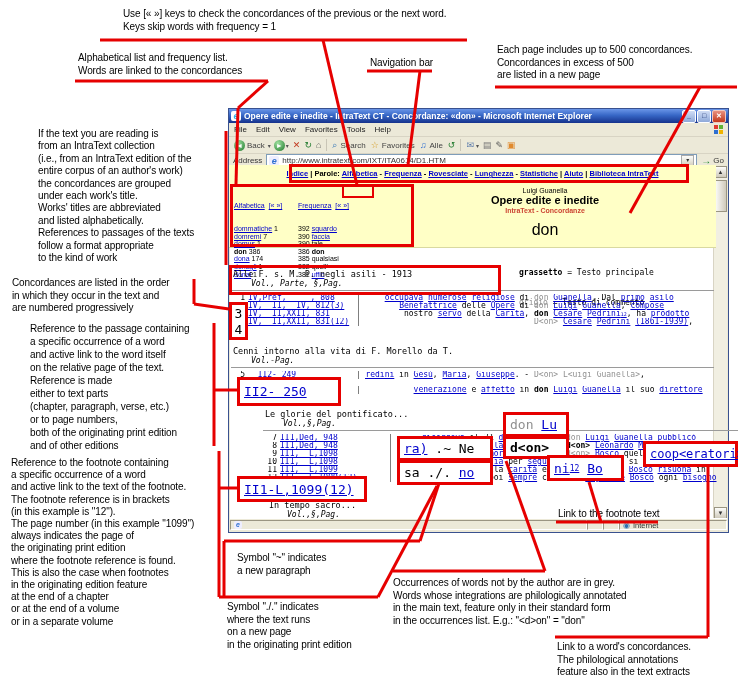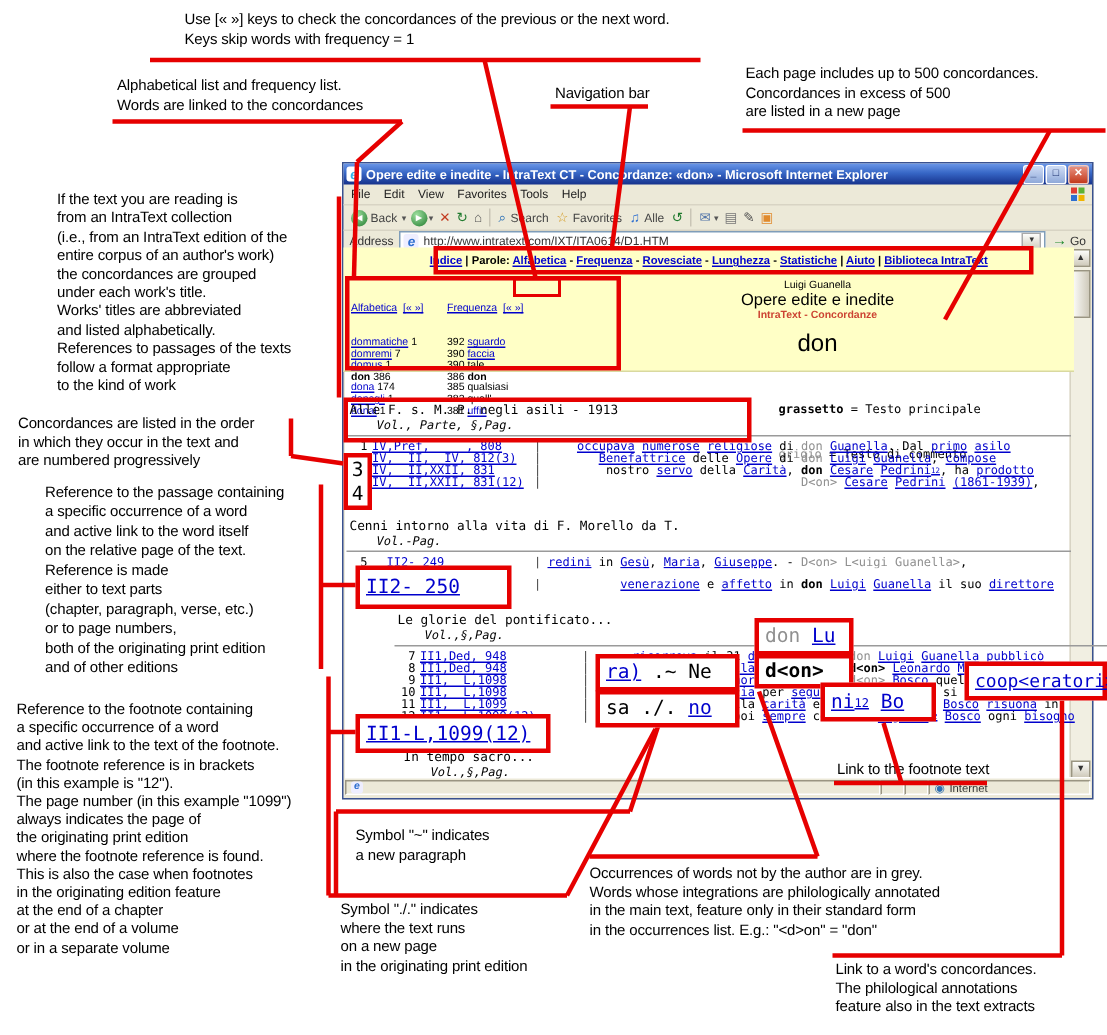--- a/index.html
+++ b/index.html
@@ -80,21 +80,21 @@
   .pagelayer{position:absolute;z-index:6}
   #yellow{left:229px;top:165px;width:487px;height:82px;background:#ffffc6;
           border-bottom:1px solid #d9d9a0;z-index:5;position:absolute}
   #navtext{left:229px;top:169px;width:487px;text-align:center;font-size:7.5px;
            font-weight:bold;white-space:pre}
   #wordlist{left:234px;top:187px;display:flex;font-size:7px;line-height:7.6px;white-space:pre}
   #wl-col-alfa{width:64px}
   #wl-col-freq{width:110px}
   #hdr{left:400px;top:187px;width:290px;text-align:center}
   #hdr-author{font-size:7px}
-  #hdr-work{font-size:11px;font-weight:normal;line-height:12px}
+  #hdr-work{font-size:11px;font-weight:bold;line-height:12px}
   #hdr-brand{font-size:7px;font-weight:bold;color:#cc4433;margin-top:1px}
   #hdr-key{font-size:16px;margin-top:7px;color:#000}
   #legend{left:519px;top:248px;font-family:"DejaVu Sans Mono",monospace;font-size:8px;
           line-height:10px;white-space:pre}
   .lg-grey{color:#909090}
   .lg-bold{font-weight:bold}
 
   
   .section{position:absolute;left:229px;width:487px;z-index:6;
            font-family:"DejaVu Sans Mono",monospace;color:#000}
@@ -175,21 +175,21 @@
 <div class="ann" style="left:30px;top:322px;line-height:13px">Reference to the passage containing
 a specific occurrence of a word
 and active link to the word itself
 on the relative page of the text.
 Reference is made
 either to text parts
 (chapter, paragraph, verse, etc.)
 or to page numbers,
 both of the originating print edition
 and of other editions</div>
-<div class="ann ann-t" style="left:11px;top:468px">Reference to the footnote containing
+<div class="ann ann-t" style="left:11px;top:457px">Reference to the footnote containing
 a specific occurrence of a word
 and active link to the text of the footnote.
 The footnote reference is in brackets
 (in this example is "12").
 The page number (in this example "1099")
 always indicates the page of
 the originating print edition
 where the footnote reference is found.
 This is also the case when footnotes
 in the originating edition feature

